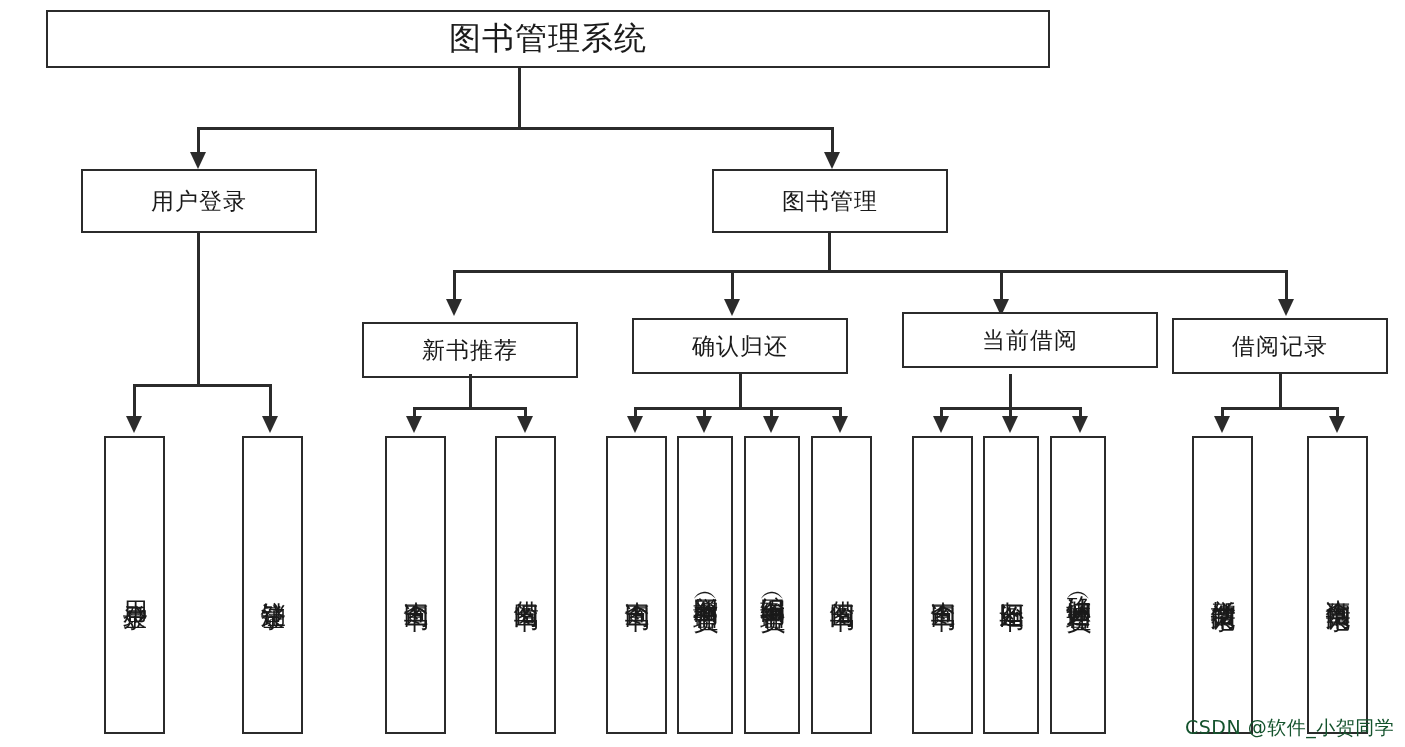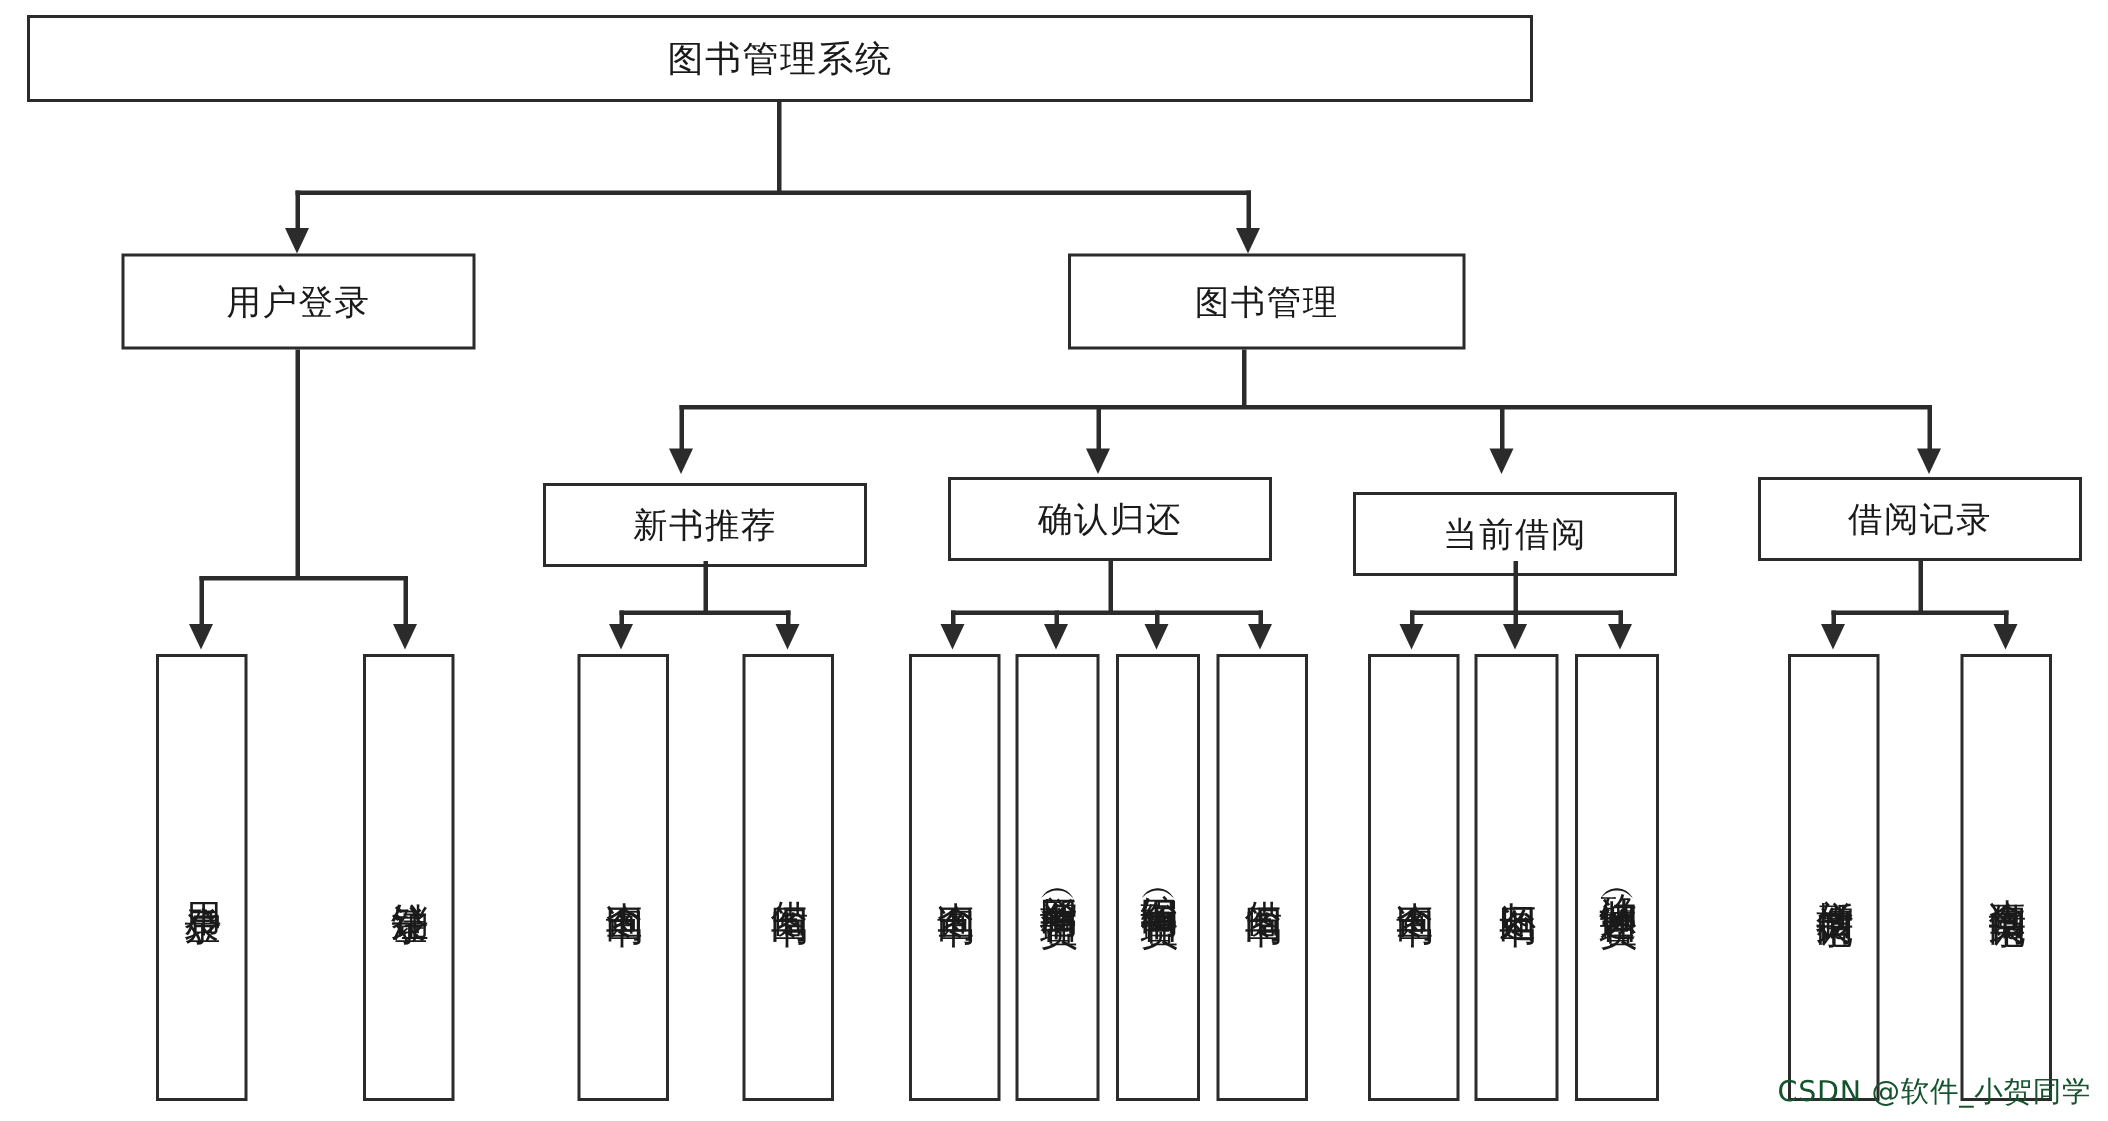--- a/index.html
+++ b/index.html
@@ -26,21 +26,22 @@
     align-items: center;
     justify-content: center;
     color: #1a1a1a;
   }
   .node-h {
     font-size: 23px;
     letter-spacing: 1px;
     white-space: nowrap;
   }
   .node-root {
-    font-size: 24px;
+    font-size: 32px;
+    margin-left: 28px;
   }
   .node-v {
     writing-mode: vertical-rl;
     text-orientation: upright;
     font-size: 25px;
     line-height: 1.06;
     letter-spacing: 2px;
     align-items: center;
     justify-content: center;
     padding-top: 2px;
@@ -82,21 +83,21 @@
   <div class="node node-h node-root" style="left:18px; top:10px; width:1004px; height:58px;">图书管理系统</div>
 
   <div class="conn vline" style="left:518px; top:68px; width:3px; height:60px;"></div>
   <div class="conn hline" style="left:197px; top:127px; width:637px; height:3px;"></div>
   <div class="conn vline" style="left:197px; top:127px; width:3px; height:28px;"></div>
   <div class="arrow" style="left:190px; top:152px;"></div>
   <div class="conn vline" style="left:831px; top:127px; width:3px; height:28px;"></div>
   <div class="arrow" style="left:824px; top:152px;"></div>
 
   <div class="node node-h" style="left:81px; top:169px; width:236px; height:64px;">用户登录</div>
-  <div class="node node-h" style="left:712px; top:169px; width:265px; height:64px;">图书管理</div>
+  <div class="node node-h" style="left:712px; top:169px; width:236px; height:64px;">图书管理</div>
 
   <div class="conn vline" style="left:197px; top:233px; width:3px; height:152px;"></div>
   <div class="conn hline" style="left:133px; top:384px; width:139px; height:3px;"></div>
   <div class="conn vline" style="left:133px; top:384px; width:3px; height:35px;"></div>
   <div class="arrow" style="left:126px; top:416px;"></div>
   <div class="conn vline" style="left:269px; top:384px; width:3px; height:35px;"></div>
   <div class="arrow" style="left:262px; top:416px;"></div>
 
   <div class="conn vline" style="left:828px; top:233px; width:3px; height:39px;"></div>
   <div class="conn hline" style="left:453px; top:270px; width:835px; height:3px;"></div>
@@ -104,21 +105,21 @@
   <div class="arrow" style="left:446px; top:299px;"></div>
   <div class="conn vline" style="left:731px; top:270px; width:3px; height:32px;"></div>
   <div class="arrow" style="left:724px; top:299px;"></div>
   <div class="conn vline" style="left:1000px; top:270px; width:3px; height:32px;"></div>
   <div class="arrow" style="left:993px; top:299px;"></div>
   <div class="conn vline" style="left:1285px; top:270px; width:3px; height:32px;"></div>
   <div class="arrow" style="left:1278px; top:299px;"></div>
 
   <div class="node node-h" style="left:362px; top:322px; width:216px; height:56px;">新书推荐</div>
   <div class="node node-h" style="left:632px; top:318px; width:216px; height:56px;">确认归还</div>
-  <div class="node node-h" style="left:902px; top:328px; width:216px; height:56px;">当前借阅</div>
+  <div class="node node-h" style="left:902px; top:312px; width:256px; height:56px;">当前借阅</div>
   <div class="node node-h" style="left:1172px; top:318px; width:216px; height:56px;">借阅记录</div>
 
   <div class="conn vline" style="left:469px; top:374px; width:3px; height:35px;"></div>
   <div class="conn hline" style="left:413px; top:407px; width:114px; height:3px;"></div>
   <div class="conn vline" style="left:413px; top:407px; width:3px; height:12px;"></div>
   <div class="arrow" style="left:406px; top:416px;"></div>
   <div class="conn vline" style="left:524px; top:407px; width:3px; height:12px;"></div>
   <div class="arrow" style="left:517px; top:416px;"></div>
 
   <div class="conn vline" style="left:739px; top:374px; width:3px; height:35px;"></div>

